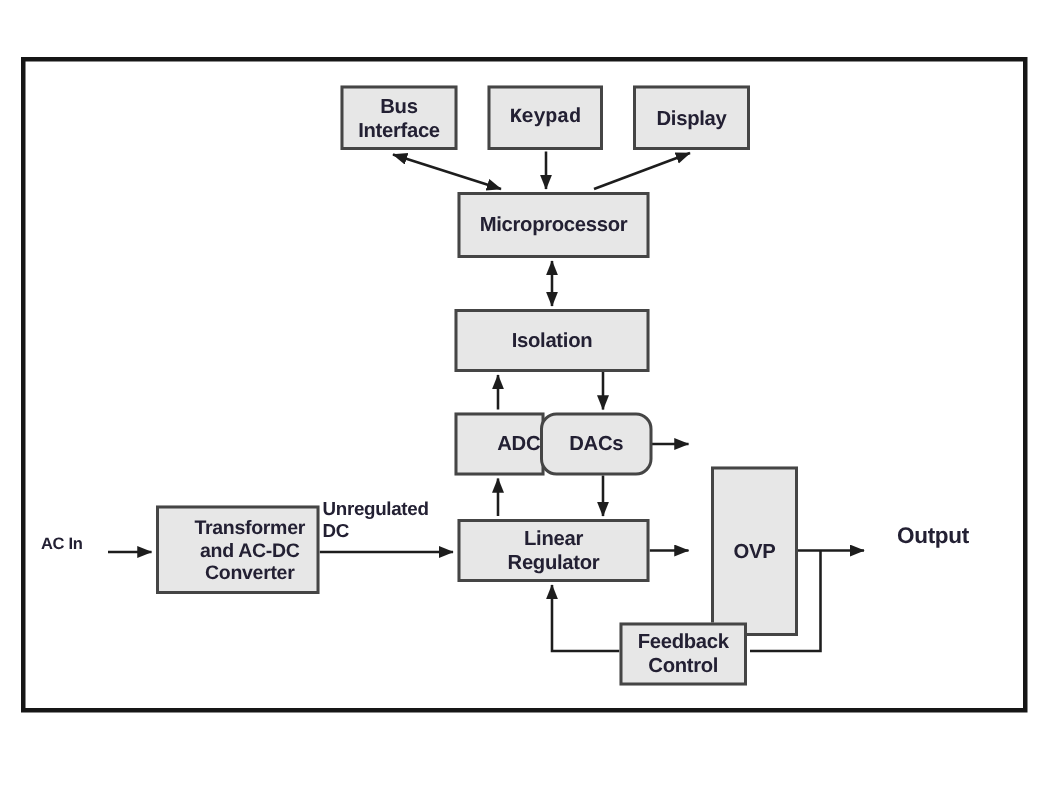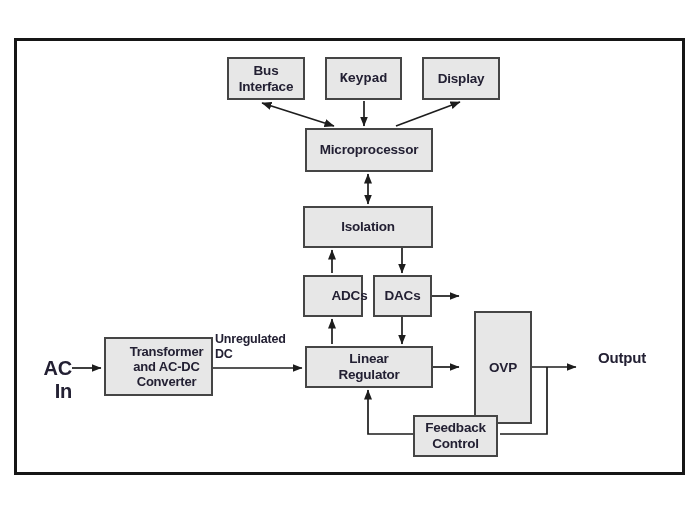--- a/index.html
+++ b/index.html
@@ -55,21 +55,21 @@
     letter-spacing: -0.2px;
     color: var(--text);
   }
   .lbl {
     position: absolute;
     font-weight: 700;
     color: var(--text);
     white-space: pre-line;
     letter-spacing: -0.2px;
   }
-  .lbl-ac-in       { left: 28px;  top: 357px; width: 44px;  font-size: 20px; text-align: right; }
+  .lbl-ac-in       { left: 11px;  top: 357px; width: 44px;  font-size: 11px; text-align: right; }
   .lbl-unregulated { left: 215px; top: 332px; width: 84px;  font-size: 12.5px; text-align: left; line-height: 1.2; }
   .lbl-output      { left: 572px; top: 349px; width: 100px; font-size: 15px;   text-align: center; }
   .lbl-output-sub  { left: 566px; top: 370px; width: 112px; font-size: 12.5px; text-align: center; }
   .n-transformer   { font-size: 13px; }
 </style>
 </head>
 <body>
 
 <div class="stage">
 
@@ -99,21 +99,21 @@
     <polyline points="413,434 368,434 368,390" marker-end="url(#ah)"></polyline>
   </svg>
 
   <div class="node" style="left:227px; top:57px;  width:78px;  height:43px;">Bus
 Interface</div>
   <div class="node" style="left:325px; top:57px;  width:77px;  height:43px;font-family:Liberation Mono, monospace;">Keypad</div>
   <div class="node" style="left:422px; top:57px;  width:78px;  height:43px;">Display</div>
   <div class="node" style="left:305px; top:128px; width:128px; height:44px;">Microprocessor</div>
   <div class="node" style="left:303px; top:206px; width:130px; height:42px;">Isolation</div>
   <div class="node" style="left:303px; top:275px; width:60px;  height:42px;padding-left:33px;">ADCs</div>
-  <div class="node" style="left:373px; top:275px; width:59px;  height:42px;">DACs</div>
+  <div class="node" style="left:360px; top:275px; width:75px;  height:42px;border-radius:11px;">DACs</div>
   <div class="node" style="left:474px; top:275px; width:58px;  height:113px;margin-top:36px;">OVP</div>
   <div class="node" style="left:305px; top:346px; width:128px; height:42px;">Linear
 Regulator</div>
   <div class="node n-transformer" style="left:104px; top:337px; width:109px; height:59px;padding-left:16px;">Transformer
 and AC-DC
 Converter</div>
   <div class="node" style="left:413px; top:415px; width:85px;  height:42px;">Feedback
 Control</div>
 
   <div class="lbl lbl-ac-in">AC In</div>

